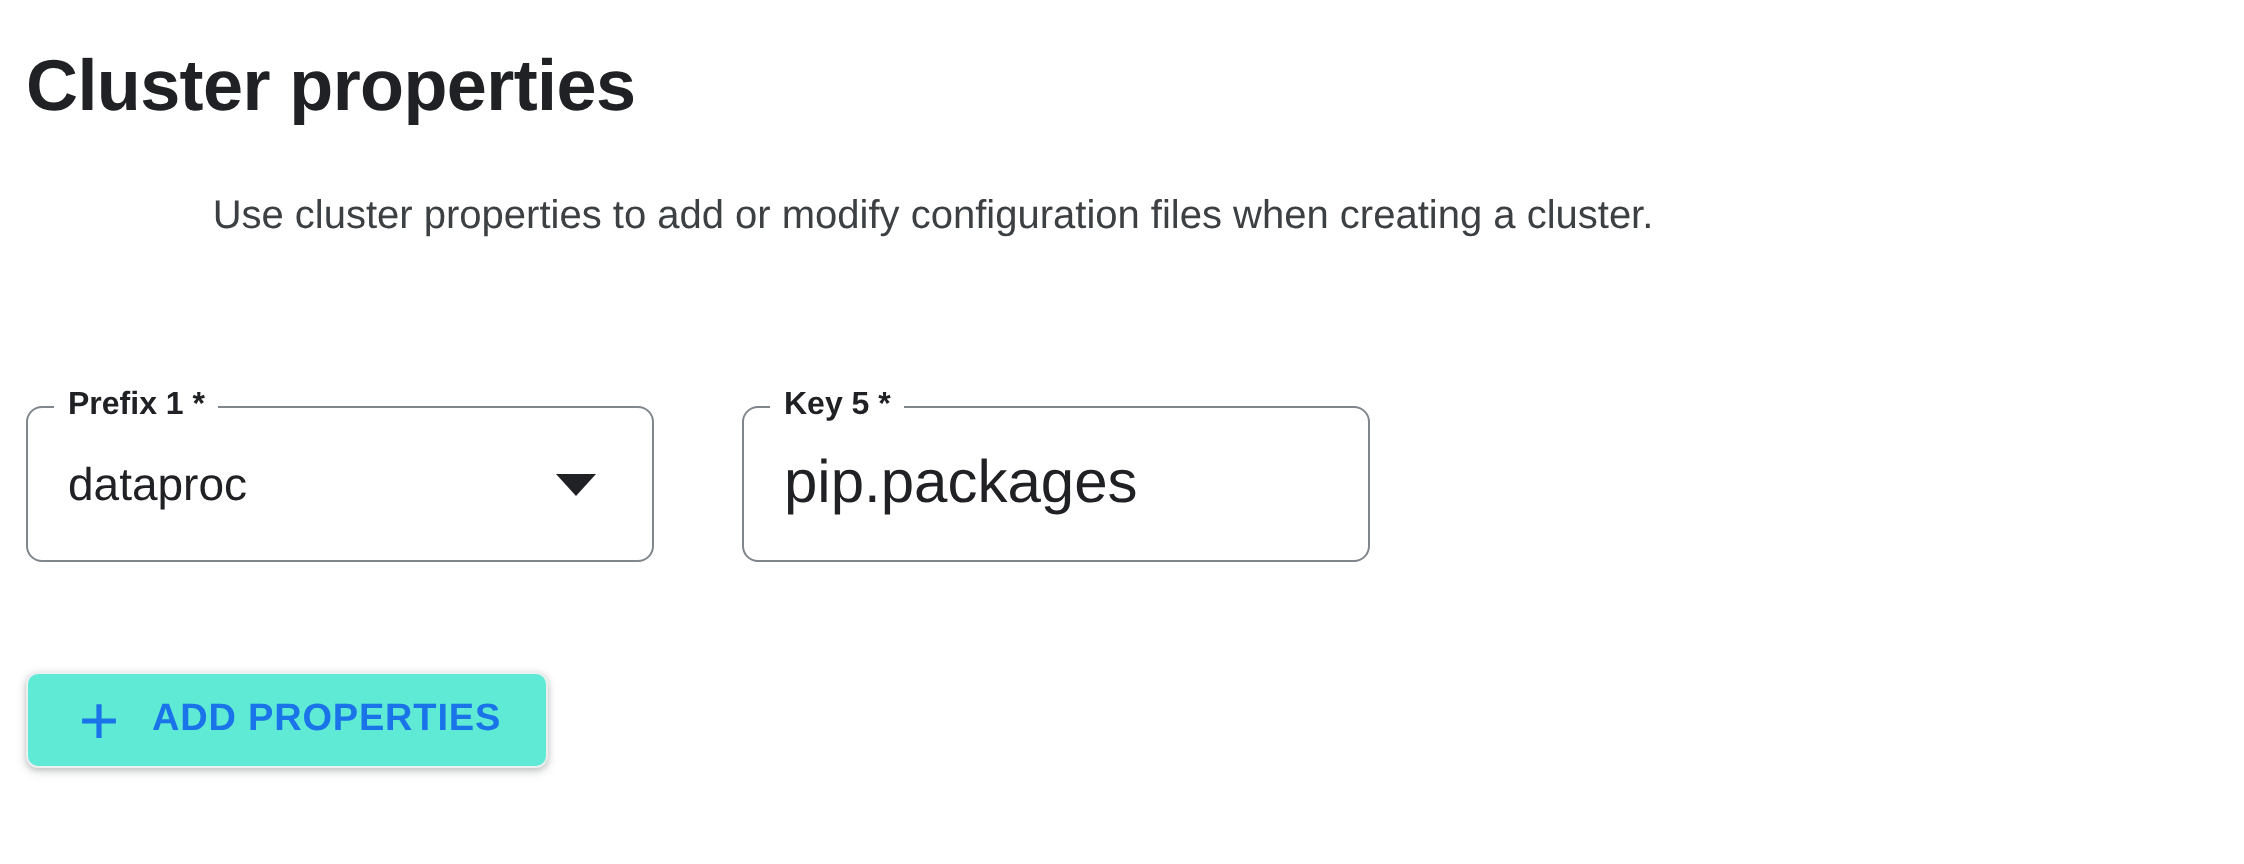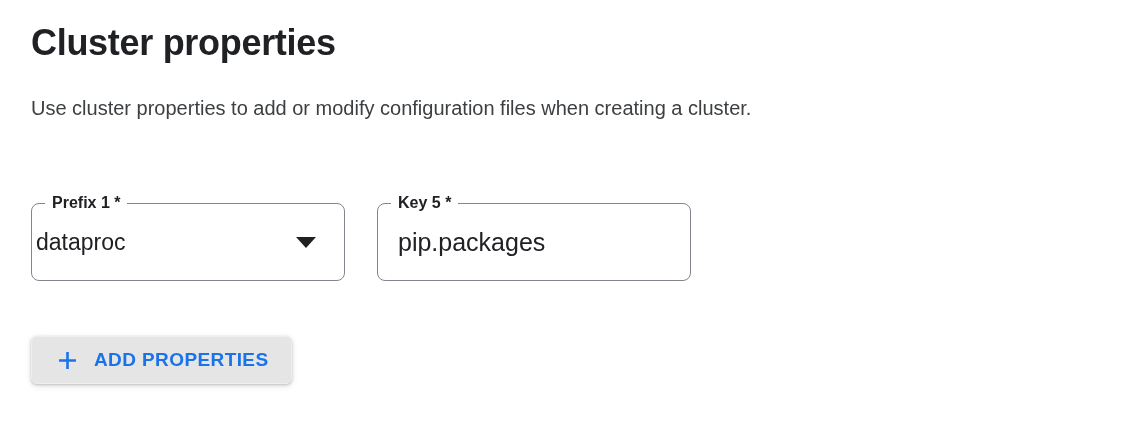--- a/index.html
+++ b/index.html
@@ -6,41 +6,42 @@
     margin: 0;
     padding: 0;
     background: #ffffff;
     font-family: "Liberation Sans", "DejaVu Sans", sans-serif;
   }
   .page {
     position: relative;
     width: 920px;
     height: 432px;
     box-sizing: border-box;
-    padding: 22px 0 0 31px;
+    padding: 22px 0 0 13px;
     background: #ffffff;
     overflow: hidden;
   }
   .page-title {
     margin: 0;
     font-size: 36px;
     line-height: 1.15;
     font-weight: 700;
     letter-spacing: -0.3px;
     color: #202124;
   }
   .page-description {
     margin: 33px 0 0 0;
     font-size: 20px;
     line-height: 1.25;
     color: #3c4043;
+    text-align: center;
   }
   .fields-row {
     display: flex;
-    gap: 32px;
+    gap: 44px;
     margin-top: 82px;
   }
   .field {
     position: relative;
     box-sizing: border-box;
     width: 314px;
     height: 78px;
     border: 1.5px solid #80868b;
     border-radius: 8px;
     background: #ffffff;
@@ -53,21 +54,21 @@
     left: 13px;
     background: #ffffff;
     padding: 0 7px;
     font-size: 16px;
     font-weight: 600;
     line-height: 1.4;
     color: #202124;
     white-space: nowrap;
   }
   .field-value {
-    margin-left: 4px;
+    margin-left: 20px;
     font-size: 23px;
     color: #202124;
     white-space: nowrap;
   }
   .select-field { cursor: pointer; }
   .caret {
     margin-left: auto;
     margin-right: 28px;
     width: 0;
     height: 0;
@@ -76,33 +77,33 @@
     border-top: 11px solid #202124;
   }
   .field-input {
     border: none;
     outline: none;
     background: transparent;
     margin: 0 6px 0 20px;
     padding: 0;
     width: calc(100% - 26px);
     font-family: inherit;
-    font-size: 25px;
+    font-size: 30px;
     color: #202124;
     white-space: nowrap;
     overflow: hidden;
   }
   .add-btn {
     display: inline-flex;
     align-items: center;
     gap: 13px;
     margin-top: 55px;
     height: 48px;
     padding: 0 22px;
-    background: #e5e5e5;
+    background: #5eead4;
     border: 1px solid #eceef0;
     border-radius: 6px;
     box-shadow: 0 1px 3px rgba(60,64,67,0.28), 0 2px 6px rgba(60,64,67,0.12);
     color: #1a73e8;
     font-family: inherit;
     font-size: 19px;
     font-weight: 600;
     letter-spacing: 0.4px;
     cursor: pointer;
     white-space: nowrap;

